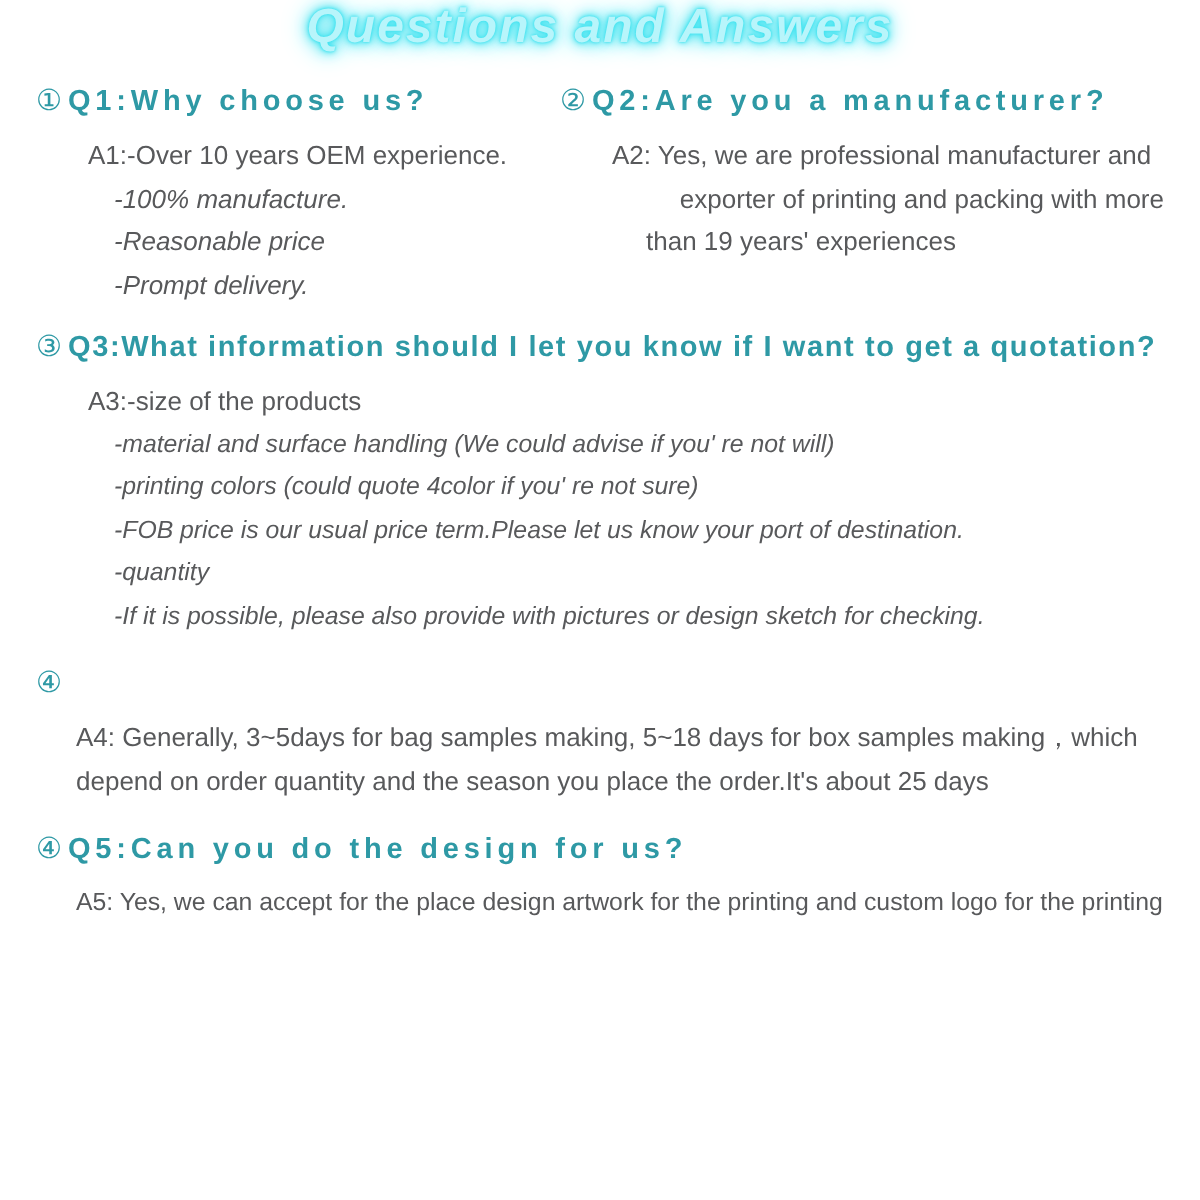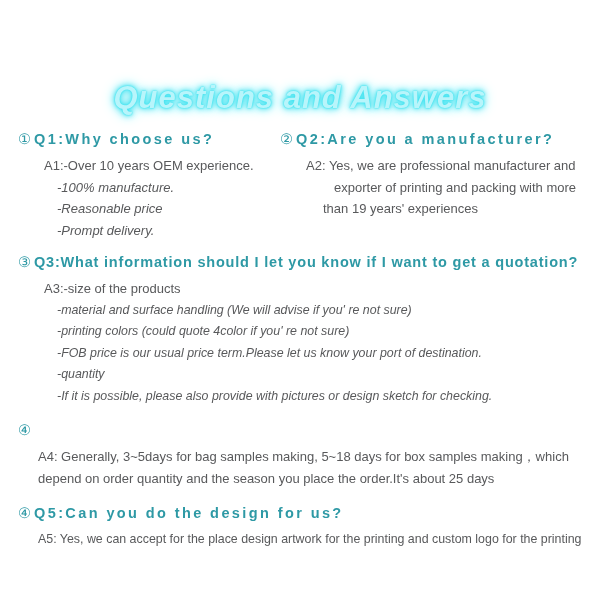--- a/index.html
+++ b/index.html
@@ -14,23 +14,22 @@
     font-family:"Liberation Sans", sans-serif;
   }
   .page{
     width:600px;height:600px;
     background:#ffffff;
     margin:0 auto;
     overflow:hidden;
     position:relative;
   }
   .title{
-    margin-top:80px;
     text-align:center;
-    font-size:31px;
+    font-size:24px;
     font-style:italic;
     font-weight:bold;
     letter-spacing:1px;
     color:var(--title-fill);
     text-shadow:
       0 0 1px var(--title-glow),
       0 0 2px var(--title-glow),
       0 0 5px var(--title-glow),
       0 0 9px var(--title-glow),
       0 0 14px #8FEFF7;
@@ -63,21 +62,21 @@
   .qtext.mid{letter-spacing:1.2px;}
   .answers{margin-top:7px;}
   .ans{
     color:var(--answer);
     font-size:13px;
     line-height:21.5px;
   }
   .ans.small{font-size:12.4px;}
   .ind-a{margin-left:26px;}     
   .ind-dash{margin-left:39px;font-style:italic;}  
-  .ind-w1{margin-left:54px;}    
+  .ind-w1{margin-left:38px;text-align:right;}    
   .ind-w2{margin-left:43px;}    
   .ind-a4{margin-left:20px;}
   .sec{margin-top:12px;}
   .sec-q4{margin-top:14px;}
   .sec-q5{margin-top:15px;}
 </style>
 </head>
 <body>
 
 <div class="page">
@@ -115,21 +114,21 @@
 
     </div>
 
     <div class="sec">
       <div class="qheading">
         <span class="qnum">③</span>
         <span class="qtext tight">Q3:What information should I let you know if I want to get a quotation?</span>
       </div>
       <div class="answers">
         <div class="ans ind-a">A3:-size of the products</div>
-        <div class="ans small ind-dash">-material and surface handling (We will advise if you' re not sure)</div>
+        <div class="ans small ind-dash">-material and surface handling (We could advise if you' re not will)</div>
         <div class="ans small ind-dash">-printing colors (could quote 4color  if you' re not sure)</div>
         <div class="ans small ind-dash">-FOB price is our usual price term.Please let us know your port of destination.</div>
         <div class="ans small ind-dash">-quantity</div>
         <div class="ans small ind-dash">-If it is possible, please also provide with pictures or design sketch for checking.</div>
       </div>
     </div>
 
     <div class="sec sec-q4">
       <div class="qheading">
         <span class="qnum">④</span>

